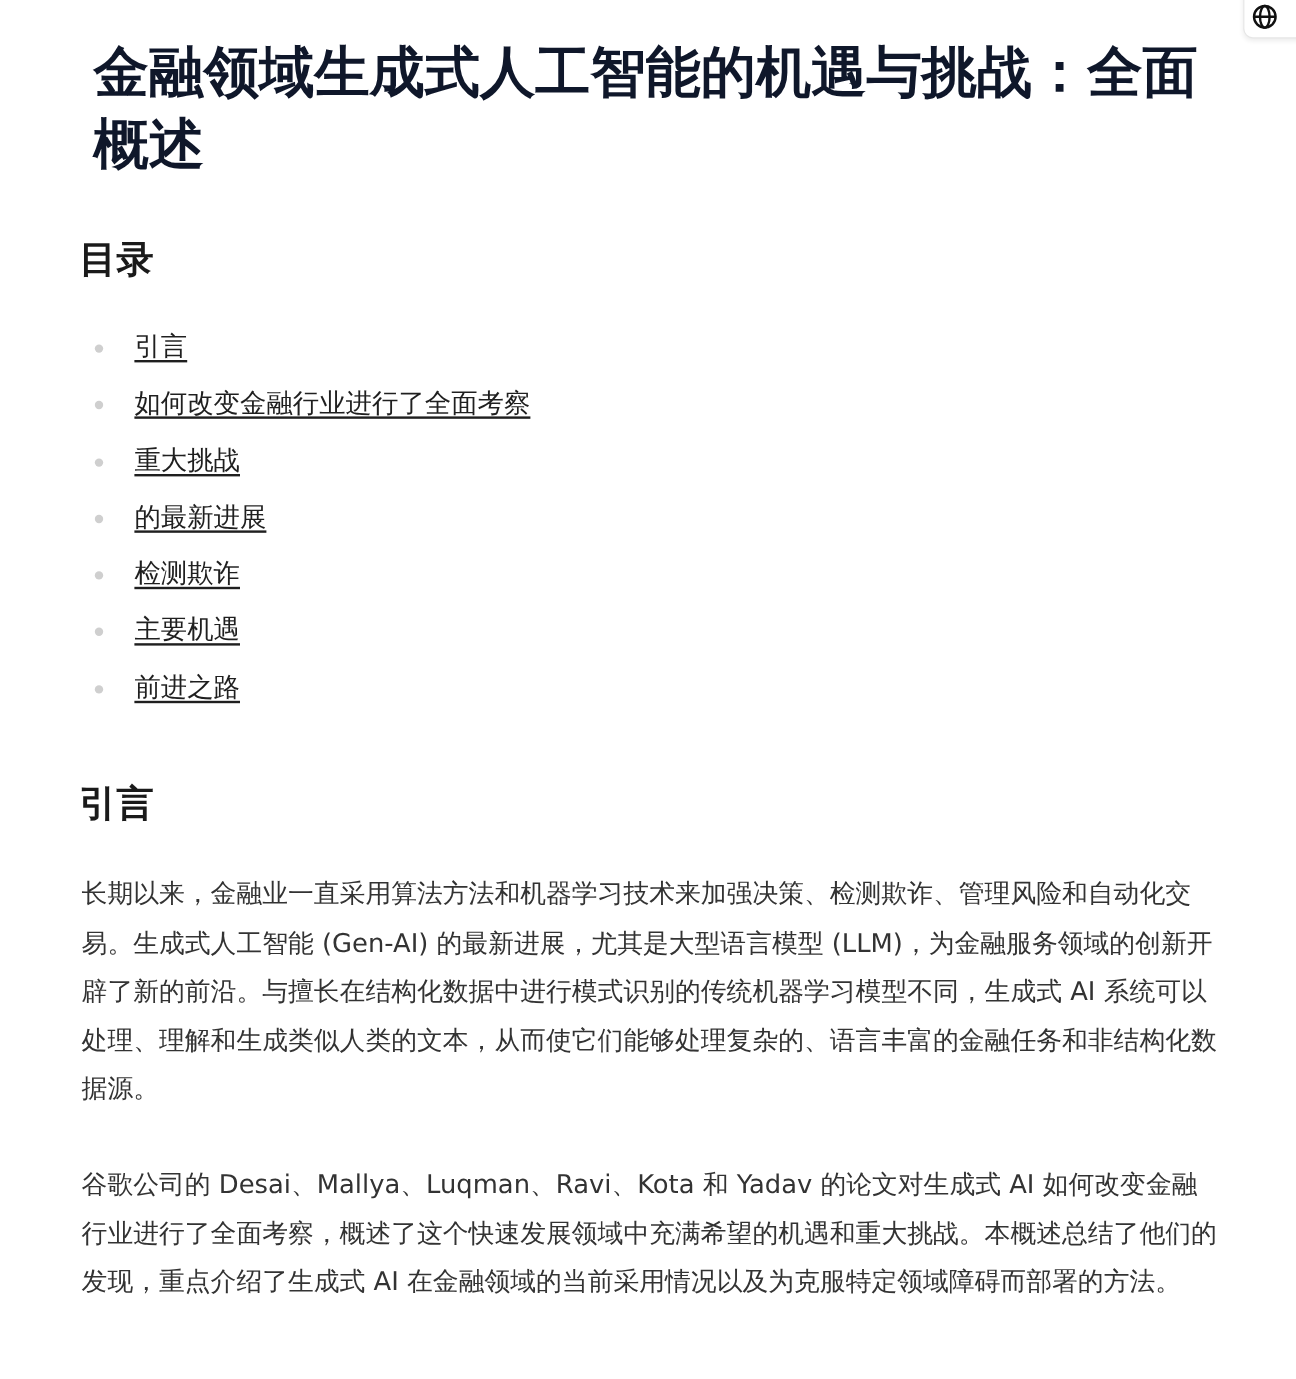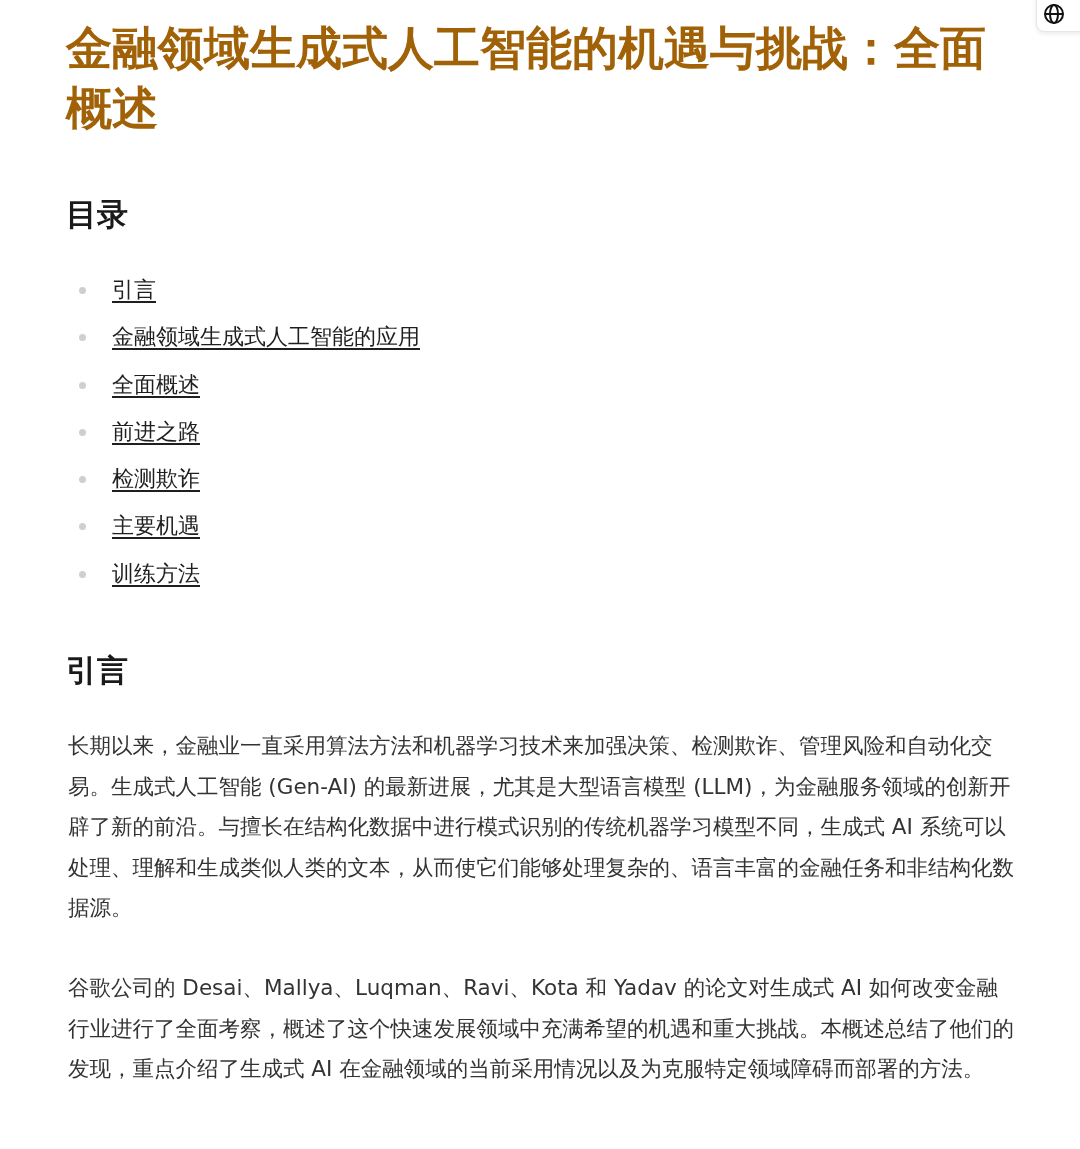--- a/index.html
+++ b/index.html
@@ -18,38 +18,38 @@
     .page {
       position: absolute;
       left: 66px;
       top: 0;
       width: 950px;
     }
     .title {
       position: absolute;
       left: 0;
       top: 18px;
-      margin: 0;
+      margin: 12px;
       font-size: 46px;
       line-height: 60px;
       font-weight: 900;
-      color: #a16207;
+      color: #0f172a;
       letter-spacing: 0px;
       width: 920px;
     }
     .h2 {
       position: absolute;
       left: 0;
       margin: 0;
       font-size: 31px;
       line-height: 40px;
       font-weight: 700;
       color: #1a1a1a;
     }
-    .toc-heading { top: 197px; font-family: Liberation Mono, monospace; }
+    .toc-heading { top: 197px; }
     .intro-heading { top: 650px; }
     .toc {
       position: absolute;
       left: 0;
       top: 270px;
       margin: 0;
       padding: 0;
       list-style: none;
     }
     .toc li {
@@ -117,41 +117,41 @@
 
   <h2 class="h2 toc-heading">目录</h2>
 
   <ul class="toc">
     <li>
       <span class="bullet"></span>
       <a>引言</a>
     </li>
     <li>
       <span class="bullet"></span>
-      <a>金融领域生成式人工智能的应用</a>
+      <a>如何改变金融行业进行了全面考察</a>
     </li>
     <li>
       <span class="bullet"></span>
-      <a>全面概述</a>
+      <a>重大挑战</a>
     </li>
     <li>
       <span class="bullet"></span>
-      <a>前进之路</a>
+      <a>的最新进展</a>
     </li>
     <li>
       <span class="bullet"></span>
       <a>检测欺诈</a>
     </li>
     <li>
       <span class="bullet"></span>
       <a>主要机遇</a>
     </li>
     <li>
       <span class="bullet"></span>
-      <a>训练方法</a>
+      <a>前进之路</a>
     </li>
   </ul>
 
   <h2 class="h2 intro-heading">引言</h2>
 
   <p class="para para-1">长期以来，金融业一直采用算法方法和机器学习技术来加强决策、检测欺诈、管理风险和自动化交易。生成式人工智能 (Gen-AI) 的最新进展，尤其是大型语言模型 (LLM)，为金融服务领域的创新开辟了新的前沿。与擅长在结构化数据中进行模式识别的传统机器学习模型不同，生成式 AI 系统可以处理、理解和生成类似人类的文本，从而使它们能够处理复杂的、语言丰富的金融任务和非结构化数据源。</p>
   <p class="para para-2">谷歌公司的 Desai、Mallya、Luqman、Ravi、Kota 和 Yadav 的论文对生成式 AI 如何改变金融行业进行了全面考察，概述了这个快速发展领域中充满希望的机遇和重大挑战。本概述总结了他们的发现，重点介绍了生成式 AI 在金融领域的当前采用情况以及为克服特定领域障碍而部署的方法。</p>
 </div>
 
 <div class="lang-button">

